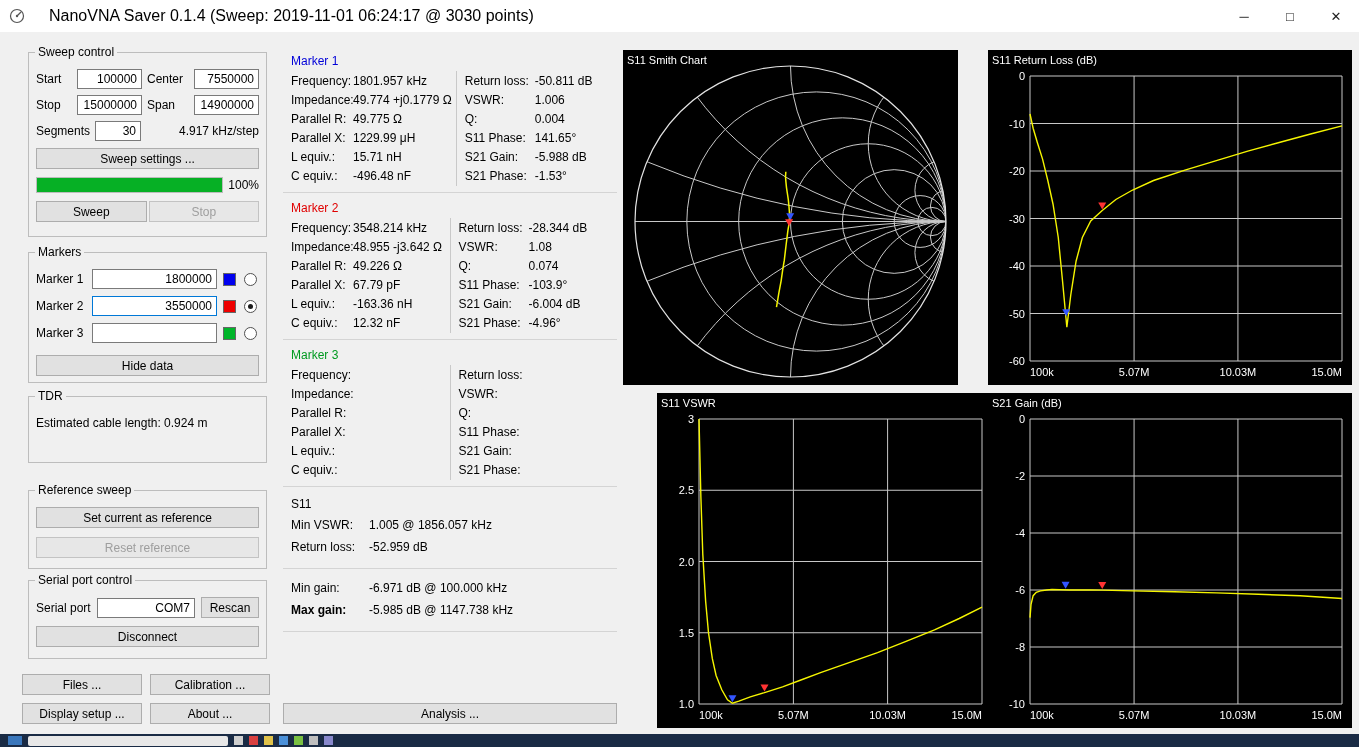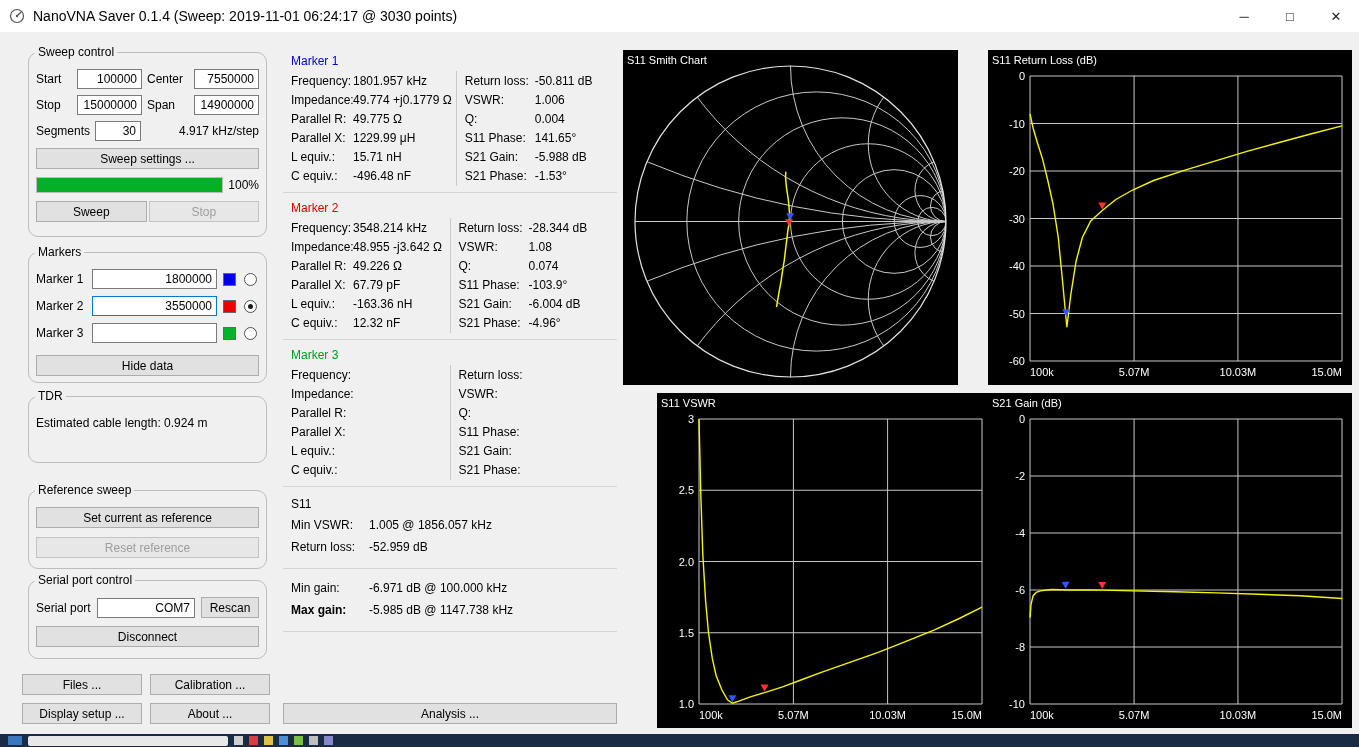--- a/index.html
+++ b/index.html
@@ -2,29 +2,29 @@
 <html><head>
 <meta charset="utf-8">
 <style>
   *{box-sizing:border-box;margin:0;padding:0}
   html,body{width:1359px;height:747px}
   body{font-family:"Liberation Sans","DejaVu Sans",sans-serif;font-size:12px;background:#f0f0f0;position:relative;overflow:hidden;color:#000}
 
   
   .titlebar{position:absolute;top:0;left:0;width:1359px;height:32px;background:#ffffff;display:flex;align-items:center;z-index:5}
   .titlebar .appicon{margin-left:9px;flex:none}
-  .titlebar .title{margin-left:8px;font-size:14px;white-space:nowrap}
+  .titlebar .title{margin-left:24px;font-size:16px;white-space:nowrap}
   .win-controls{margin-left:auto;display:flex;height:100%}
   .win-btn{width:46px;height:100%;display:flex;align-items:center;justify-content:center;font-size:13px;color:#222}
 
   
   .main{position:absolute;top:32px;left:0;width:1359px;height:702px;background:#f0f0f0}
 
   
-  .group{position:absolute;border:1px solid #bdbdbd;border-radius:10px;padding:16px 7px 6px 7px;background:#f0f0f0}
+  .group{position:absolute;border:1px solid #bdbdbd;border-radius:0;padding:16px 7px 6px 7px;background:#f0f0f0}
   .group-label{position:absolute;top:-8px;left:6px;background:#f0f0f0;padding:0 3px;font-size:12px;white-space:nowrap}
 
   .btn{display:flex;align-items:center;justify-content:center;background:#e1e1e1;border:1px solid #adadad;height:21px;font-size:12px;cursor:default;white-space:nowrap}
   .btn.disabled{color:#9e9e9e;background:#e7e7e7;border-color:#c3c3c3}
   .tb{border:1px solid #7a7a7a;background:#fff;height:20px;font-size:12px;padding:0 4px;text-align:right;font-family:inherit;width:100%}
   .tb.focused{border:1px solid #0078d7}
 
   .srow{display:grid;grid-template-columns:36px 1fr 42px 1fr;gap:5px;align-items:center;margin-bottom:6px}
   .srow2{display:grid;grid-template-columns:54px 46px 1fr;gap:5px;align-items:center;margin-bottom:7px}
   .stepinfo{text-align:right;white-space:nowrap}

